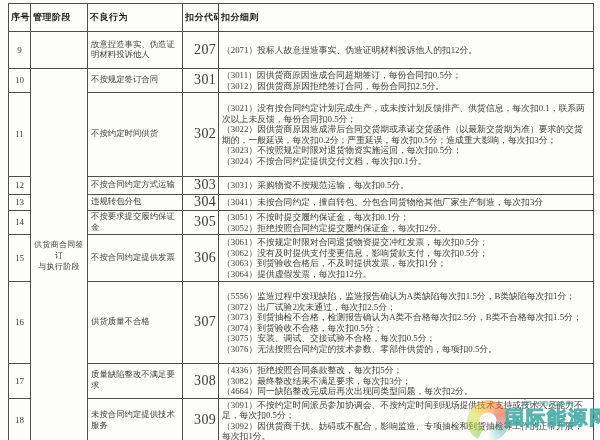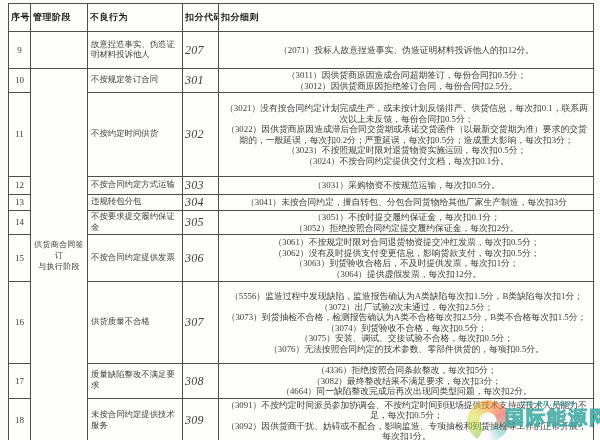--- a/index.html
+++ b/index.html
@@ -33,22 +33,22 @@
     font-size:9px;letter-spacing:0.5px;
     text-align:left;white-space:nowrap;
     height:25px;
   }
   td.c-no{text-align:center;font-size:9px;}
   td.c-phase{
     text-align:center;font-size:8px;line-height:11px;
     white-space:pre-line;letter-spacing:0.3px;
   }
   td.c-behavior{font-size:8.4px;line-height:10.5px;padding:1px 2px 1px 3px;}
-  td.c-code{text-align:left;font-size:12px;letter-spacing:0.3px;font-style:italic;}
-  td.c-detail{padding:1px 2px 1px 3px;text-align:center;}
+  td.c-code{text-align:right;font-size:14px;letter-spacing:0.3px;}
+  td.c-detail{padding:1px 2px 1px 3px;}
   td.c-detail .detail-line{margin:0;}
   
   .watermark{
     position:absolute;left:467px;top:398px;width:140px;height:44px;
     display:flex;align-items:flex-start;pointer-events:none;
   }
   .wm-swirl{
     position:absolute;left:0;top:2px;width:42px;height:42px;border-radius:50%;
     background:conic-gradient(from 210deg,
       rgba(141,198,63,0.75) 0deg,

